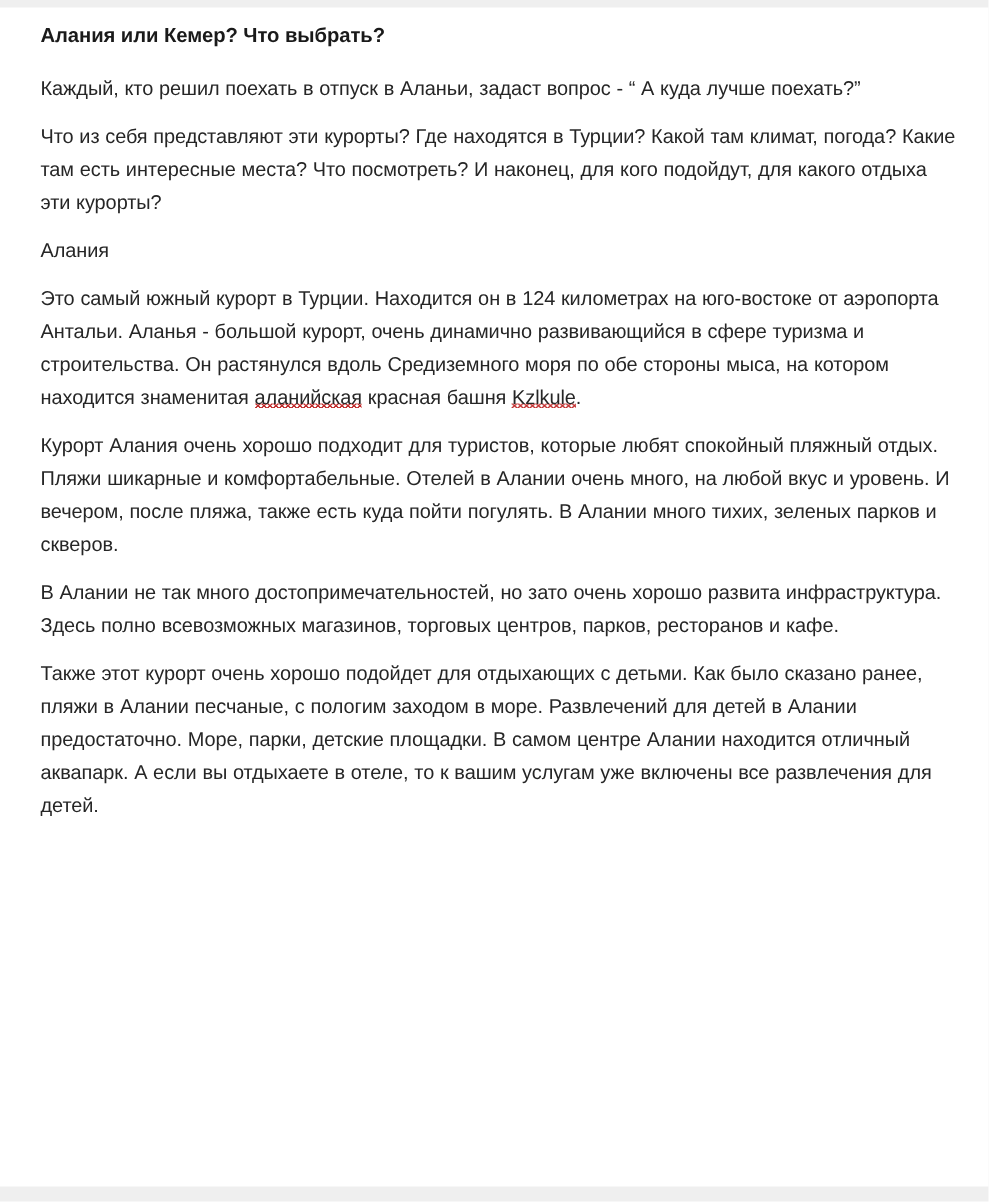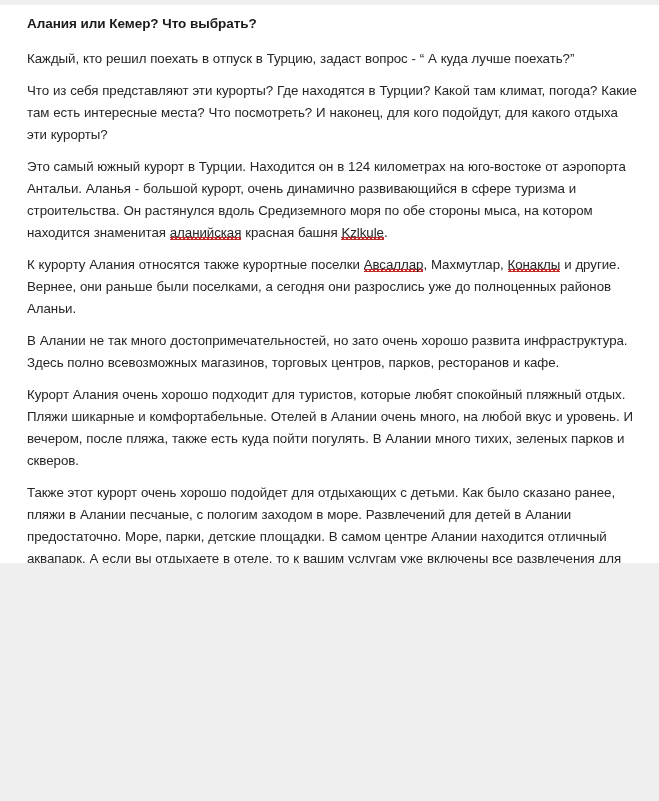--- a/index.html
+++ b/index.html
@@ -11,21 +11,21 @@
     height: 801px;
     background: #efefef;
     font-family: "Liberation Sans", "DejaVu Sans", sans-serif;
     overflow: hidden;
   }
   #doc-page {
     position: absolute;
     left: 0;
     top: 5px;
     width: 659px;
-    height: 558px;
+    height: 786px;
     background: #ffffff;
     box-sizing: border-box;
     padding: 9px 22px 10px 27px;
     overflow: hidden;
   }
   .doc-heading {
     font-size: 13.5px;
     font-weight: bold;
     color: #1a1a1a;
     line-height: 20px;
@@ -55,21 +55,21 @@
       linear-gradient(-45deg, transparent 40%, #c02b2b 40%, #c02b2b 60%, transparent 60%);
     padding-bottom: 1px;
   }
 </style>
 </head>
 <body>
 
 <div id="doc-page">
   <div class="doc-heading" id="heading-slot">Алания или Кемер? Что выбрать?</div>
   <div id="body-slot">
-      <p class="doc-para">Каждый, кто решил поехать в отпуск в Турцию, задаст вопрос - “ А куда лучше поехать?”</p>
+      <p class="doc-para">Каждый, кто решил поехать в отпуск в Аланьи, задаст вопрос - “ А куда лучше поехать?”</p>
       <p class="doc-para">Что из себя представляют эти курорты? Где находятся в Турции? Какой там климат, погода? Какие там есть интересные места? Что посмотреть? И наконец, для кого подойдут, для какого отдыха эти курорты?</p>
+      <p class="doc-para">Алания</p>
       <p class="doc-para">Это самый южный курорт в Турции. Находится он в 124 километрах на юго-востоке от аэропорта Антальи. Аланья - большой курорт, очень динамично развивающийся в сфере туризма и строительства. Он растянулся вдоль Средиземного моря по обе стороны мыса, на котором находится знаменитая <span class="sp">аланийская</span> красная башня <span class="sp">Kzlkule</span>.</p>
-      <p class="doc-para">К курорту Алания относятся также курортные поселки <span class="sp">Авсаллар</span>, Махмутлар, <span class="sp">Конаклы</span> и другие. Вернее, они раньше были поселками, а сегодня они разрослись уже до полноценных районов Аланьи.</p>
+      <p class="doc-para">Курорт Алания очень хорошо подходит для туристов, которые любят спокойный пляжный отдых. Пляжи шикарные и комфортабельные. Отелей в Алании очень много, на любой вкус и уровень. И вечером, после пляжа, также есть куда пойти погулять. В Алании много тихих, зеленых парков и скверов.</p>
       <p class="doc-para">В Алании не так много достопримечательностей, но зато очень хорошо развита инфраструктура. Здесь полно всевозможных магазинов, торговых центров, парков, ресторанов и кафе.</p>
-      <p class="doc-para">Курорт Алания очень хорошо подходит для туристов, которые любят спокойный пляжный отдых. Пляжи шикарные и комфортабельные. Отелей в Алании очень много, на любой вкус и уровень. И вечером, после пляжа, также есть куда пойти погулять. В Алании много тихих, зеленых парков и скверов.</p>
       <p class="doc-para">Также этот курорт очень хорошо подойдет для отдыхающих с детьми. Как было сказано ранее, пляжи в Алании песчаные, с пологим заходом в море. Развлечений для детей в Алании предостаточно. Море, парки, детские площадки. В самом центре Алании находится отличный аквапарк. А если вы отдыхаете в отеле, то к вашим услугам уже включены все развлечения для детей.</p>
     </div>
 </div>
 
 </body></html>

